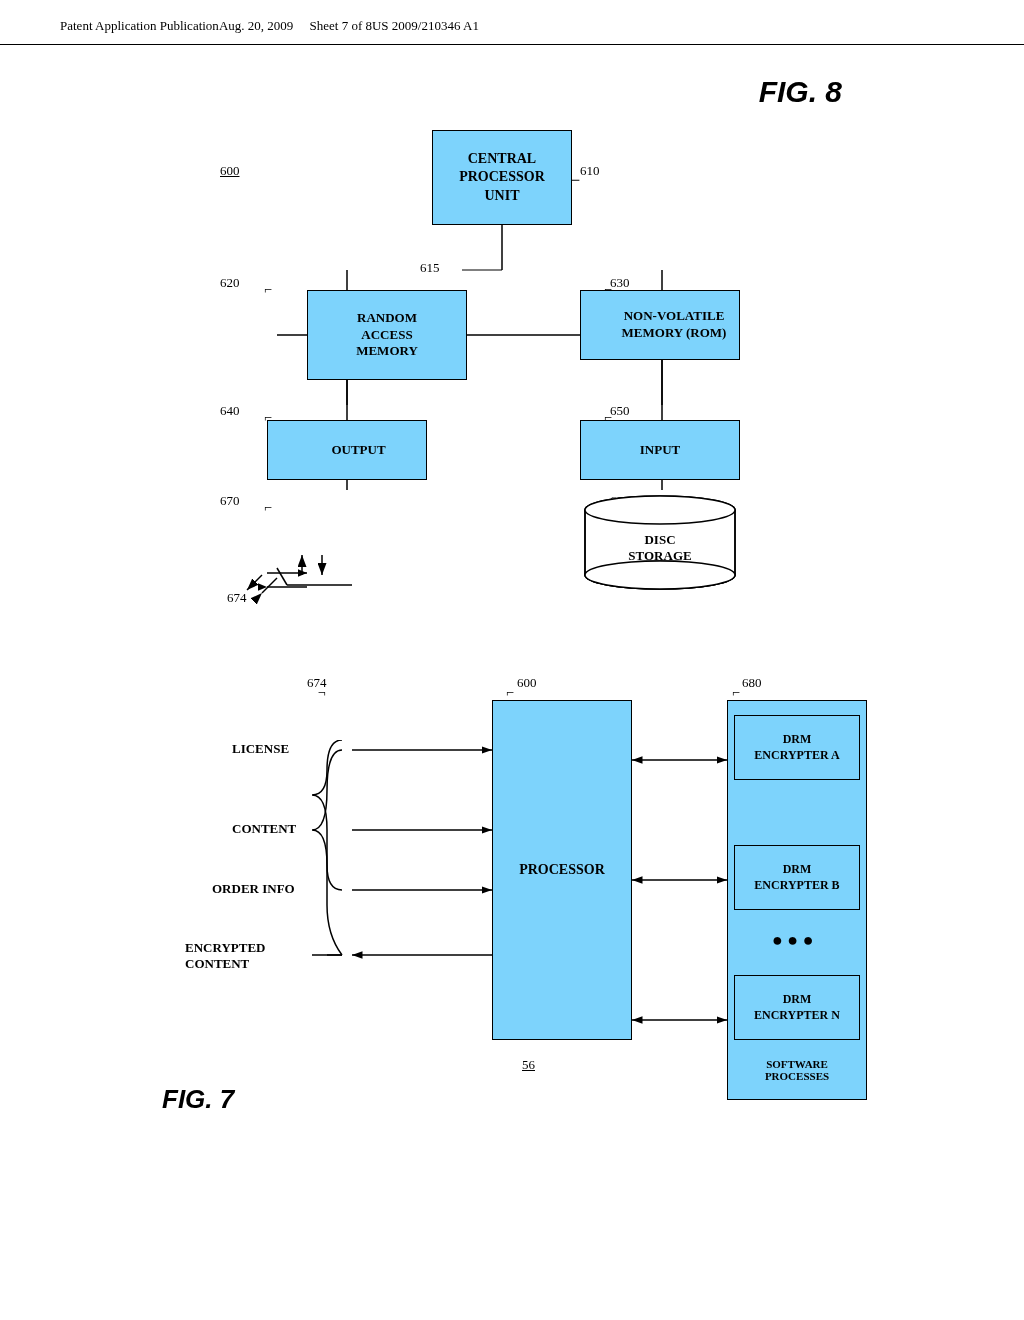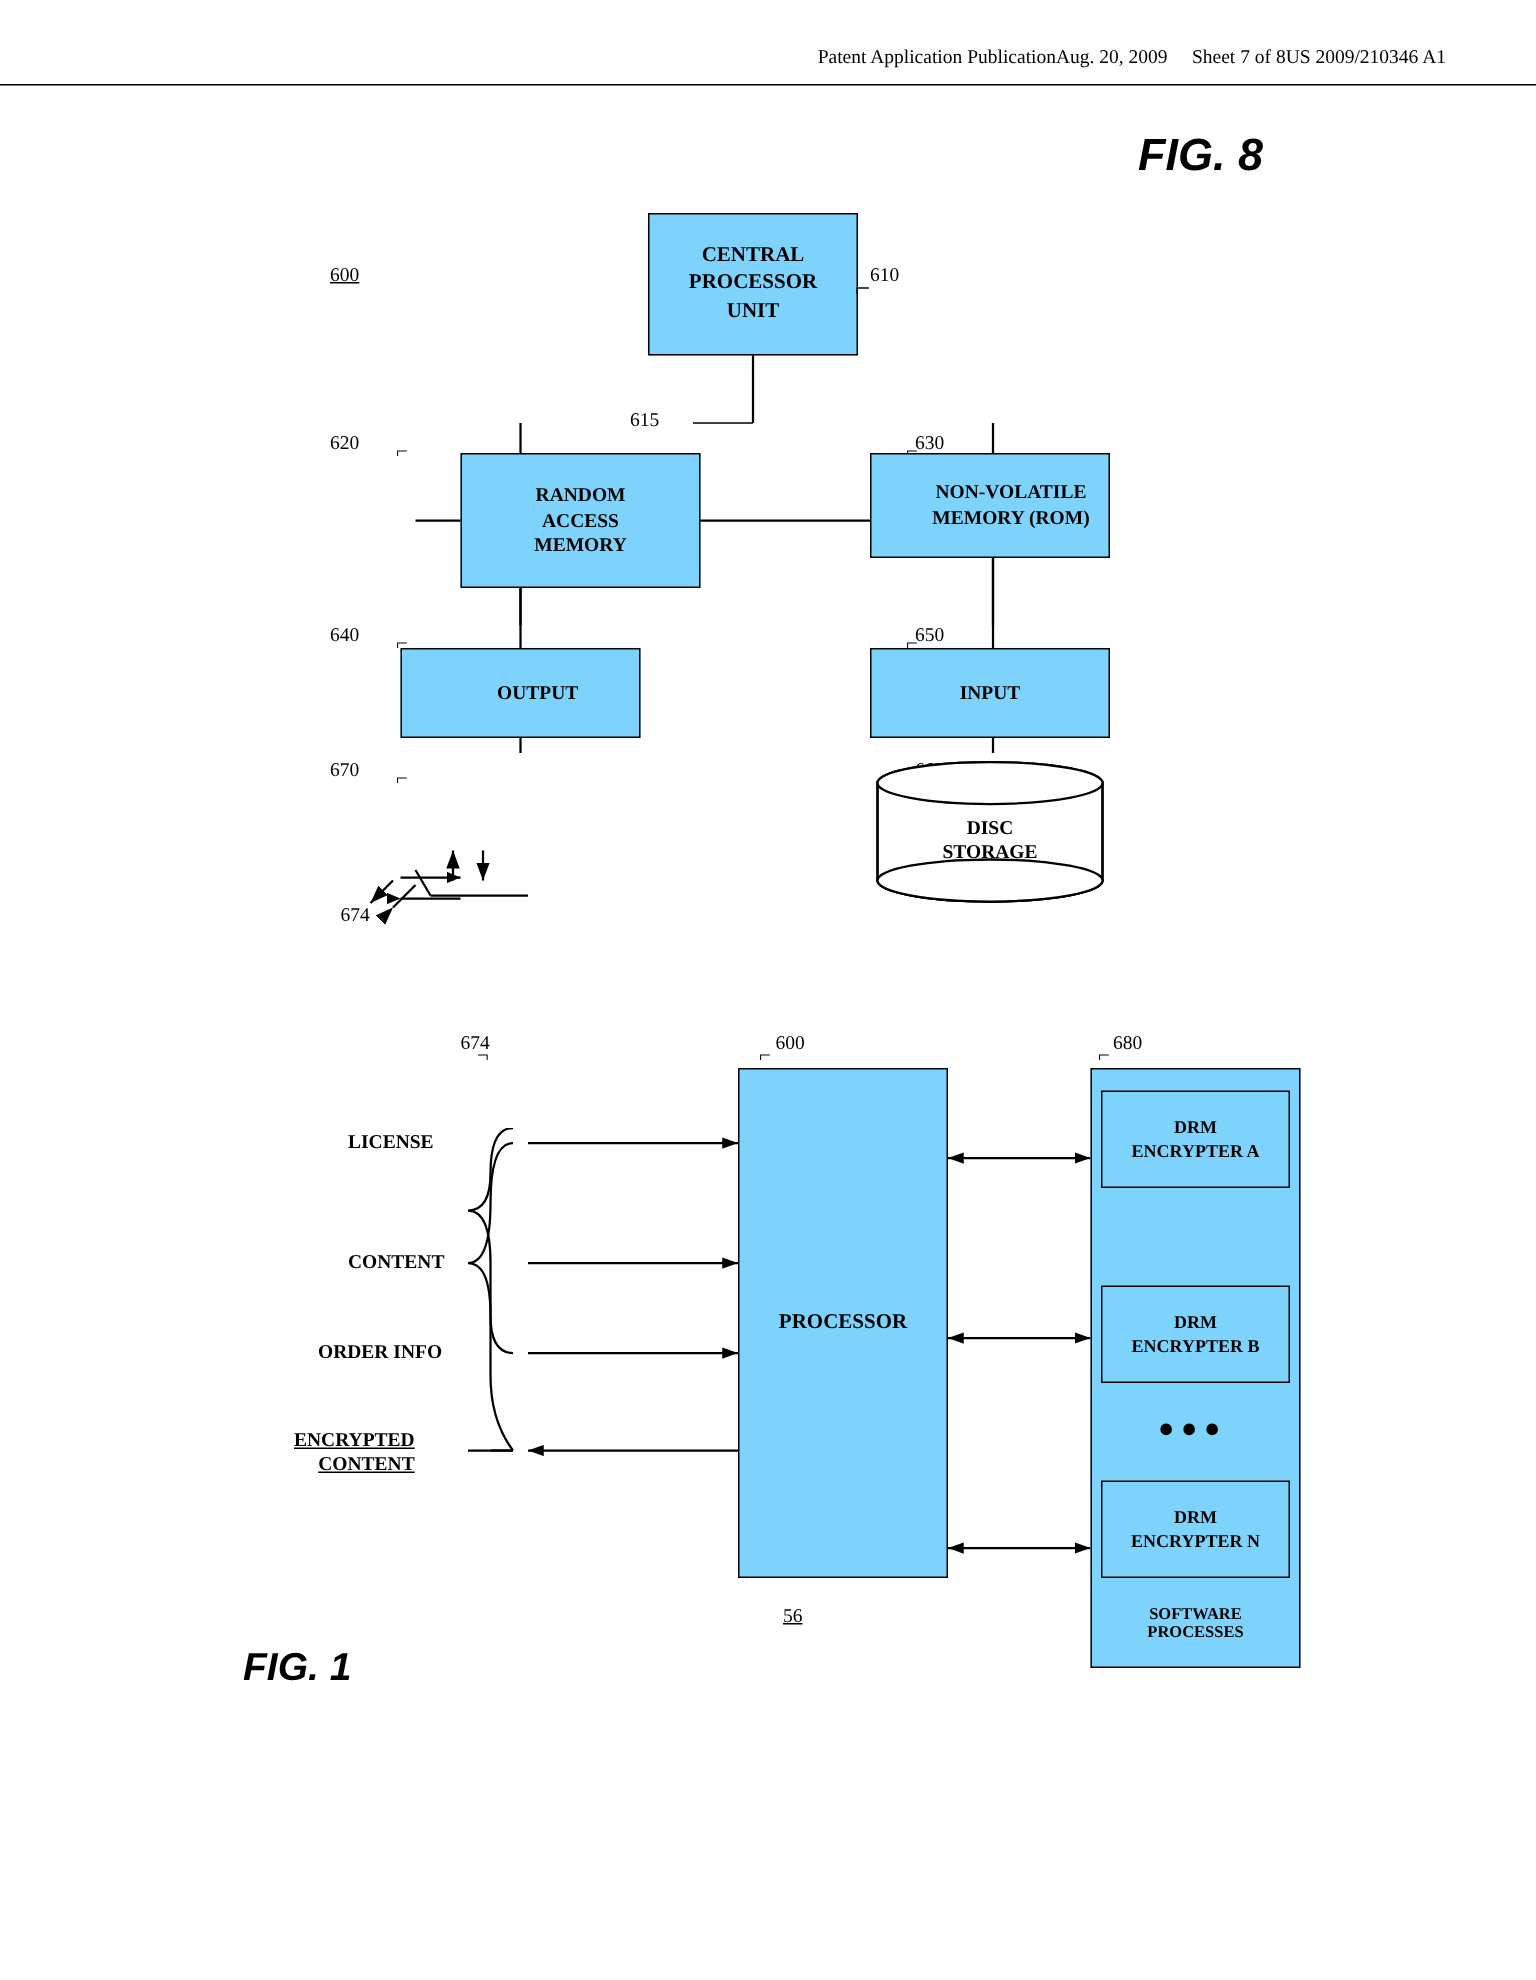--- a/index.html
+++ b/index.html
@@ -8,23 +8,23 @@
       font-family: 'Times New Roman', Times, serif;
       width: 1024px;
       min-height: 1320px;
       position: relative;
       overflow-x: hidden;
     }
 
     
     .header {
       display: flex;
-      justify-content: flex-end;
+      justify-content: flex-start;
       align-items: flex-start;
-      padding: 30px 60px 10px 60px;
+      padding: 18px 60px 10px 60px;
       border-bottom: 1px solid #000;
       font-size: 13px;
     }
 
     
     .content {
       padding: 30px 60px;
       position: relative;
     }
 
@@ -273,21 +273,21 @@
       <line x1="50" y1="22" x2="10" y2="22" stroke="#000" stroke-width="1.5" marker-end="url(#arr2)"></line>
     </svg>
 
   </div>
 
   <div style="height: 30px;"></div>
 
   <div class="fig9-container">
 
     <div class="fig-title" style="left: 10px; bottom: 10px; font-size: 26px;">
-      <span>FIG. 1</span>
+      <span>FIG. 7</span>
     </div>
 
     <svg class="svg-overlay" width="720" height="460">
       <defs>
         <marker id="r9" markerWidth="7" markerHeight="5" refX="7" refY="2.5" orient="auto">
           <polygon points="0 0, 7 2.5, 0 5" fill="#000"></polygon>
         </marker>
         <marker id="l9" markerWidth="7" markerHeight="5" refX="0" refY="2.5" orient="auto">
           <polygon points="7 0, 0 2.5, 7 5" fill="#000"></polygon>
         </marker>
@@ -332,21 +332,21 @@
     </div>
 
     <div class="label" style="left: 80px; top: 156px; font-weight: bold;">
       <span>CONTENT</span>
     </div>
 
     <div class="label" style="left: 60px; top: 216px; font-weight: bold;">
       <span>ORDER INFO</span>
     </div>
 
-    <div class="label" style="left: 44px; top: 275px; font-weight: bold; text-align:right;text-decoration:underline;">
+    <div class="label" style="left: 33px; top: 275px; font-weight: bold; text-align:left;">
       ENCRYPTED<br>CONTENT
     </div>
 
     <svg style="position:absolute; left:155px; top:75px;" width="50" height="225">
 
       <path d="M 35 0 Q 20 0 20 30 Q 20 55 5 55 Q 20 55 20 90 Q 20 150 20 165 Q 20 195 35 215" fill="none" stroke="#000" stroke-width="1.5"></path>
     </svg>
 
     <svg style="position:absolute; left:155px; top:275px;" width="50" height="30">
       <path d="M 35 15 Q 20 15 5 15" fill="none" stroke="#000" stroke-width="1.5"></path>

